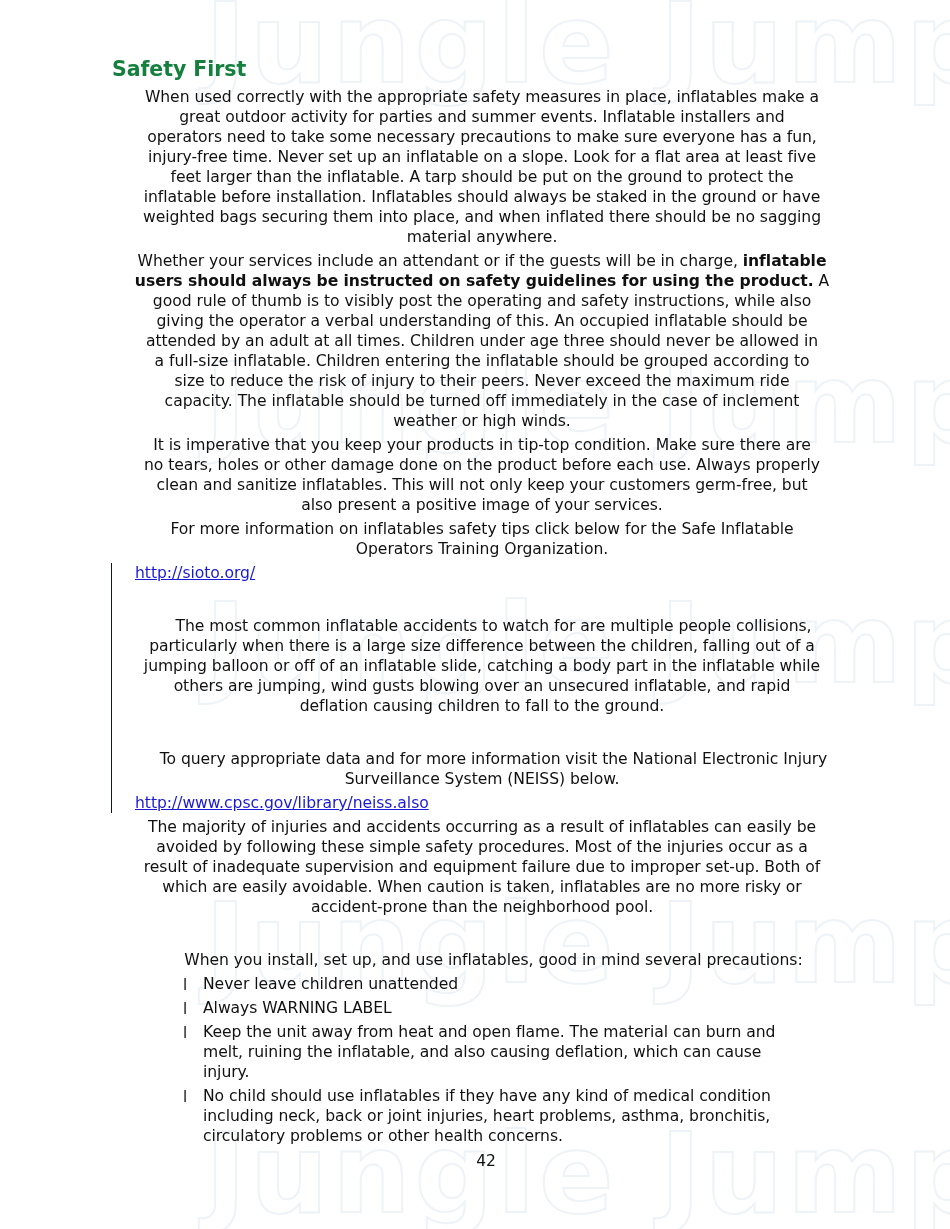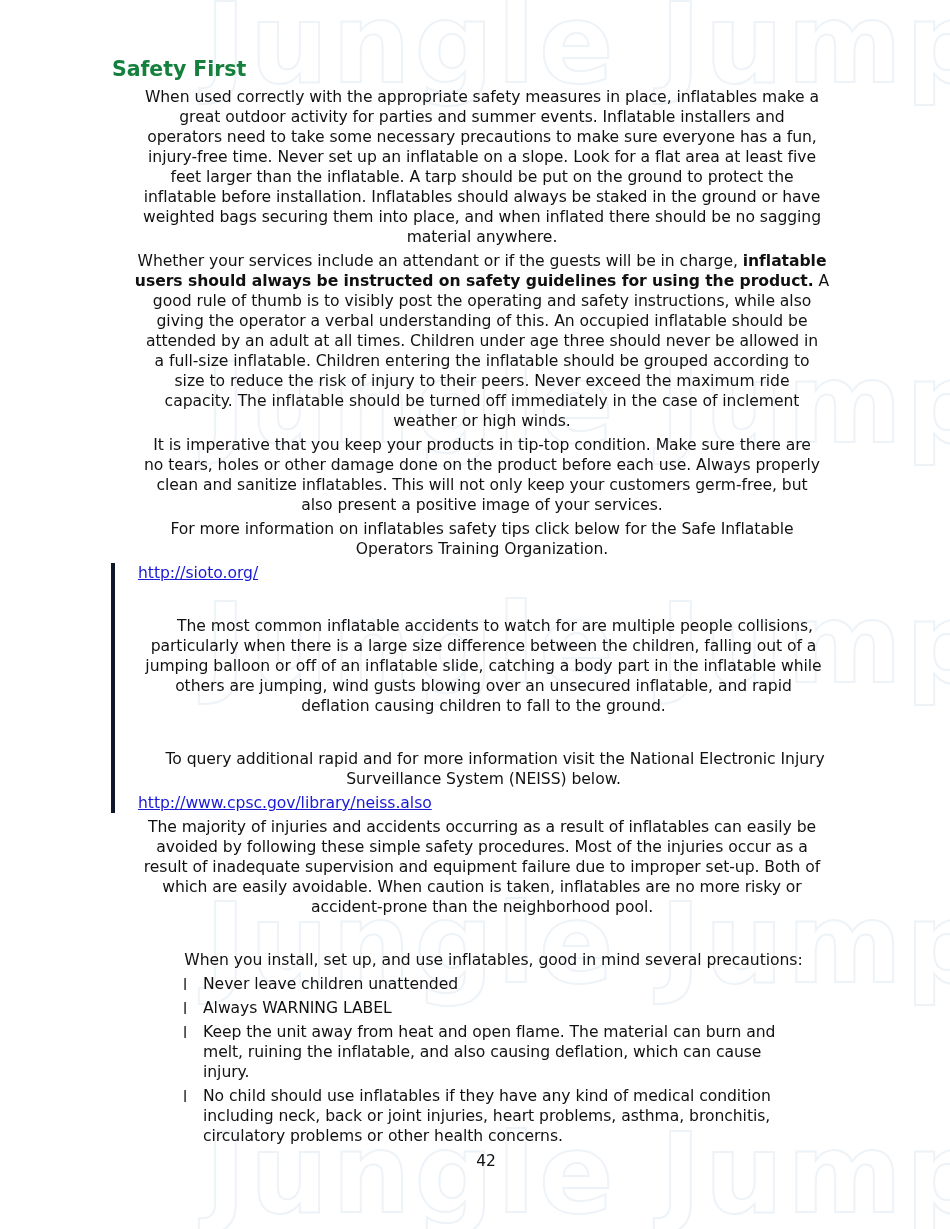--- a/index.html
+++ b/index.html
@@ -17,21 +17,21 @@
     position: absolute; left: 112px; top: 56px; width: 740px;
     font-size: 15.6px; line-height: 20px; letter-spacing: -0.05px;
   }
   h1 {
     font-size: 20.5px; font-weight: bold; margin: 0 0 5px 0; line-height: 26px; color: #15803d;
   }
   p { margin: 0 0 4px 0; white-space: pre-line; text-align: center; }
   .indent { text-indent: 23px; margin-top: 33px; }
   .link-p { padding-left: 23px; margin-bottom: 4px; }
   a { color: #1a1ad6; text-decoration: underline; }
-  .bordered { border-left: 4px solid #0f172a; margin-left: -1px; }
+  .bordered { border-left: 1px solid #0f172a; margin-left: -1px; }
   ul { list-style: none; margin: 0; padding: 0 0 0 71px; }
   li { position: relative; padding-left: 20px; margin-bottom: 4px; white-space: pre-line; }
   .bullet { position: absolute; left: 0; top: 1px; font-size: 15px; }
   .page-number {
     position: absolute; left: 0; width: 972px; top: 1152px; text-align: center;
     font-size: 15.5px; font-family: "DejaVu Sans", sans-serif;
   }
 </style>
 </head>
 <body>
@@ -76,21 +76,21 @@
 
     <div class="bordered">
       <div class="link-p">
         <a href="#">http://sioto.org/</a>
       </div>
       <p class="indent">The most common inflatable accidents to watch for are multiple people collisions,
 particularly when there is a large size difference between the children, falling out of a
 jumping balloon or off of an inflatable slide, catching a body part in the inflatable while
 others are jumping, wind gusts blowing over an unsecured inflatable, and rapid
 deflation causing children to fall to the ground.</p>
-      <p class="indent">To query additional rapid and for more information visit the National Electronic Injury
+      <p class="indent">To query appropriate data and for more information visit the National Electronic Injury
 Surveillance System (NEISS) below.</p>
       <div class="link-p">
         <a href="#">http://www.cpsc.gov/library/neiss.also</a>
       </div>
     </div>
 
     <p>The majority of injuries and accidents occurring as a result of inflatables can easily be
 avoided by following these simple safety procedures.  Most of the injuries occur as a
 result of inadequate supervision and equipment failure due to improper set-up.  Both of
 which are easily avoidable.  When caution is taken, inflatables are no more risky or

